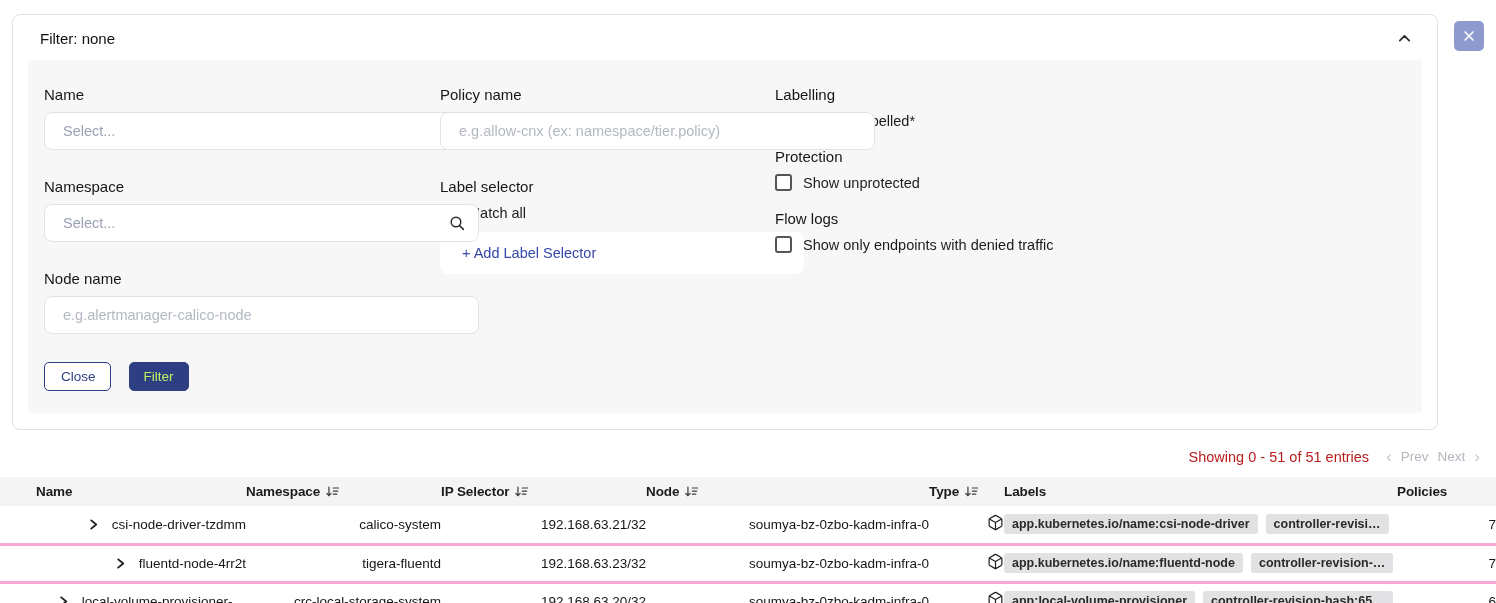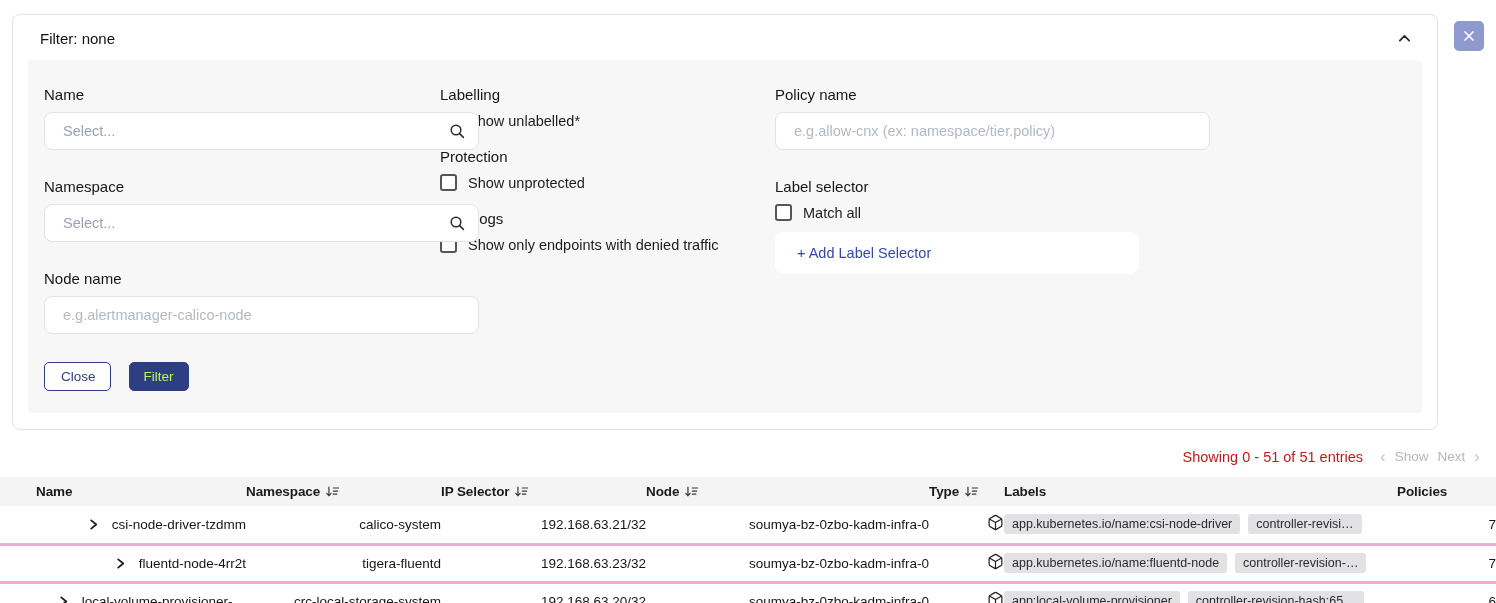--- a/index.html
+++ b/index.html
@@ -51,21 +51,21 @@
 
   
   table { width: 1496px; border-collapse: collapse; table-layout: fixed; }
   thead th { background: #f4f4f5; height: 29px; text-align: left; font-size: 13.5px;
     font-weight: 700; color: #1b1b1b; letter-spacing: -0.1px; vertical-align: middle; white-space: nowrap; }
   th:first-child, td:first-child { padding-left: 36px; }
   tbody td { height: 38px; border-bottom: 3px solid #f9a8d4; font-size: 13.5px;
     color: #161616; vertical-align: middle; white-space: nowrap; overflow: hidden; text-align: right; }
   .sort-ico { display: inline-block; vertical-align: -2px; margin-left: 5px; line-height: 0; }
   .row-chev { display: inline-block; vertical-align: -2px; margin-right: 13px; line-height: 0; cursor: pointer; }
-  .chips { display: flex; gap: 8px; align-items: center; }
+  .chips { display: flex; gap: 8px; align-items: center; font-weight: bold; }
   .chip { background: #e2e2e4; color: #2a2a2a; border-radius: 3px; padding: 3px 8px;
     font-size: 12.5px; white-space: nowrap; }
   .type-ico { line-height: 0; display: inline-block; }
 </style>
 </head>
 <body>
 
 <div class="filter-wrap">
   <div class="filter-card">
     <div class="filter-head">
@@ -109,70 +109,70 @@
           <input class="f-input eg" placeholder="e.g.alertmanager-calico-node" style="">
         </div>
 
         <div class="btn-row">
           <button class="btn btn-outline">Close</button>
           <button class="btn btn-solid">Filter</button>
         </div>
       </div>
 
       <div>
+        <div class="f-label">Policy name</div>
+        <div class="f-input-wrap">
+          <input class="f-input eg" placeholder="e.g.allow-cnx (ex: namespace/tier.policy)" style="">
+        </div>
+
+        <div class="f-label">Label selector</div>
+        <div class="chk-row" style="margin-bottom:11px">
+          <span class="chk-box"></span>
+          <span class="chk-label">Match all</span>
+        </div>
+        <div class="add-selector-box">
+          <span>+ Add Label Selector</span>
+        </div>
+      </div>
+
+      <div>
         <div class="f-label">Labelling</div>
         <div class="chk-row">
           <span class="chk-box"></span>
           <span class="chk-label">Show unlabelled*</span>
         </div>
 
         <div class="f-label">Protection</div>
         <div class="chk-row">
           <span class="chk-box"></span>
           <span class="chk-label">Show unprotected</span>
         </div>
 
         <div class="f-label">Flow logs</div>
         <div class="chk-row">
           <span class="chk-box"></span>
           <span class="chk-label">Show only endpoints with denied traffic</span>
-        </div>
-      </div>
-
-      <div>
-        <div class="f-label">Policy name</div>
-        <div class="f-input-wrap">
-          <input class="f-input eg" placeholder="e.g.allow-cnx (ex: namespace/tier.policy)" style="">
-        </div>
-
-        <div class="f-label">Label selector</div>
-        <div class="chk-row" style="margin-bottom:11px">
-          <span class="chk-box"></span>
-          <span class="chk-label">Match all</span>
-        </div>
-        <div class="add-selector-box">
-          <span>+ Add Label Selector</span>
         </div>
       </div>
     </div>
   </div>
 
   <button class="panel-close-btn">
     <span>
       <svg width="14" height="14" viewBox="0 0 14 14" fill="none" stroke="#fff" stroke-width="1.7" stroke-linecap="round">
           <path d="M3 3l8 8M11 3l-8 8"></path>
         </svg>
     </span>
   </button>
 </div>
 
 <div class="paging">
   <span class="summary">Showing 0 - 51 of 51 entries</span>
   <span class="pg-chev">‹</span>
-  <span class="pg-link">Show</span>
+  <span class="pg-link">Prev</span>
   <span class="pg-link">Next</span>
   <span class="pg-chev">›</span>
 </div>
 
 <table>
   <colgroup>
     <col style="width:246px">
       <col style="width:195px">
       <col style="width:205px">
     <col style="width:283px">

